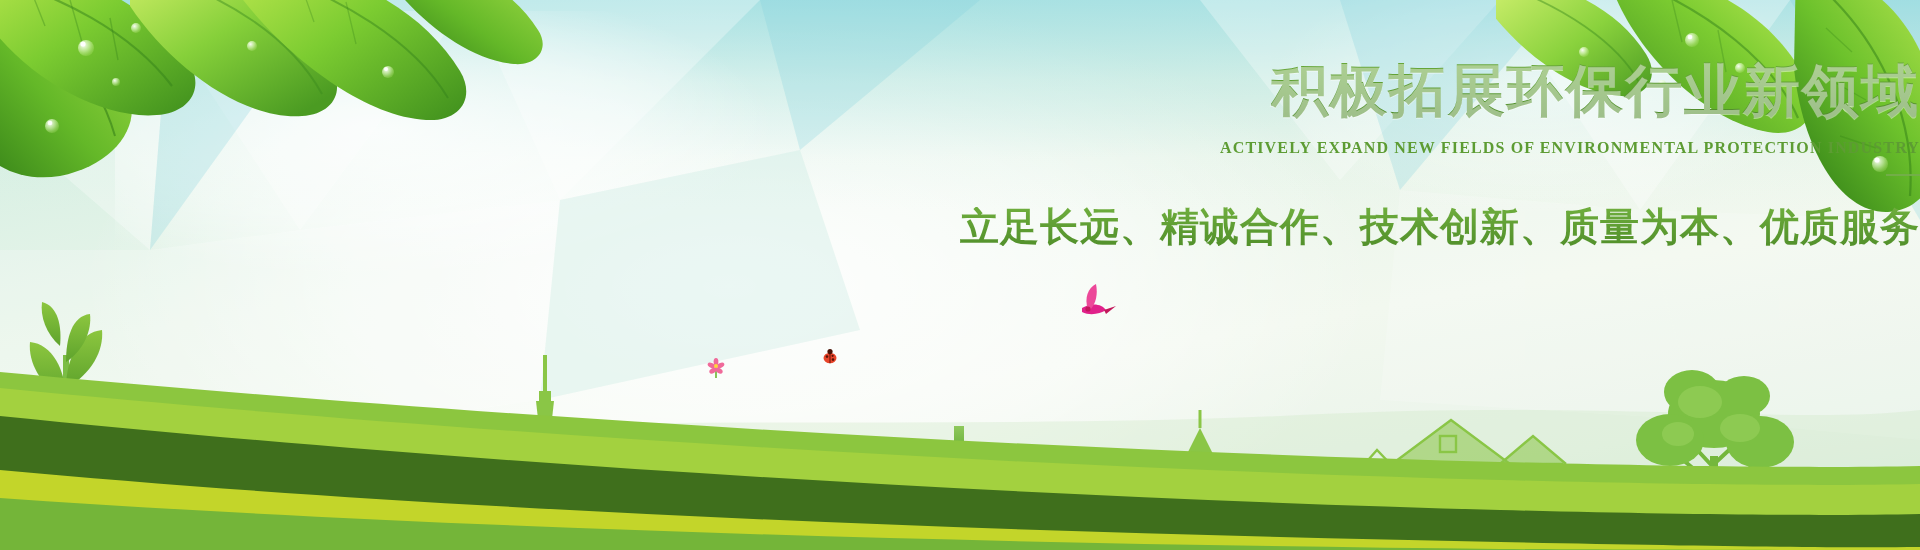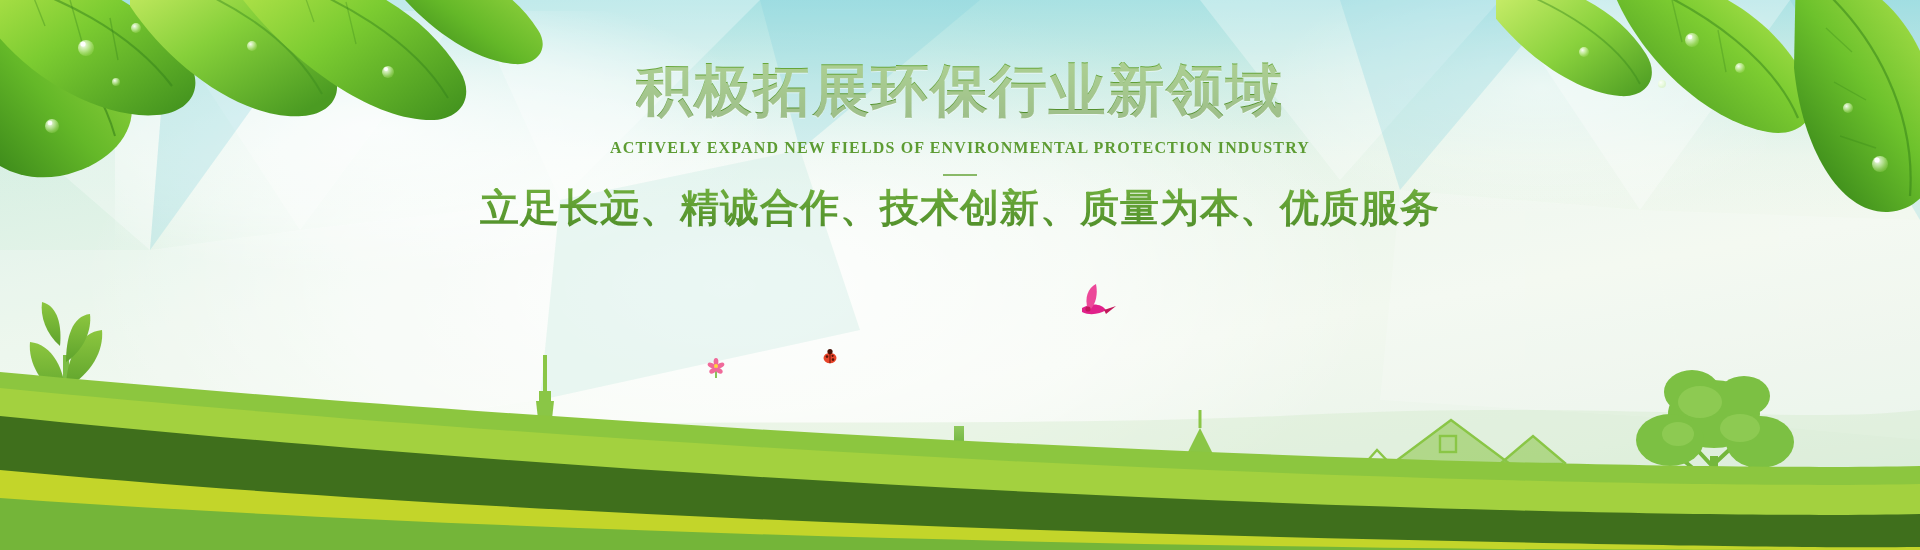--- a/index.html
+++ b/index.html
@@ -43,21 +43,21 @@
   #scenery{position:absolute;left:0;bottom:0;width:1920px;height:300px;}
   #scenery svg{display:block;width:1920px;height:300px;}
 
   
   #ribbons{position:absolute;left:0;bottom:0;width:1920px;height:230px;}
   #ribbons svg{display:block;width:1920px;height:230px;}
 
   
   #textblock{
     position:absolute;left:0;top:0;width:1920px;height:300px;
-    display:flex;flex-direction:column;align-items:center;
+    display:flex;flex-direction:column;align-items:flex-end;
     pointer-events:none;
   }
   #title-cn{
     margin-top:62px;
     font-size:57px;
     letter-spacing:2px;
     font-weight:700;
     line-height:1;
     color:#54912f;
     background:linear-gradient(180deg,#69a83a 0%,#5d9c33 45%,#4e8a2a 100%);
@@ -74,21 +74,21 @@
     color:#5d9c33;
     white-space:nowrap;
   }
   #divider{
     margin-top:17px;
     width:34px;height:2px;
     background:#76ad4e;
     opacity:.85;
   }
   #tagline-cn{
-    margin-top:12px;
+    margin-top:31px;
     font-size:39px;
     font-weight:700;
     letter-spacing:1px;
     line-height:1;
     color:#5d9c33;
     background:linear-gradient(180deg,#6fae3e 0%,#5f9e33 50%,#53912c 100%);
     -webkit-background-clip:text;background-clip:text;
     -webkit-text-fill-color:transparent;
     white-space:nowrap;
   }

